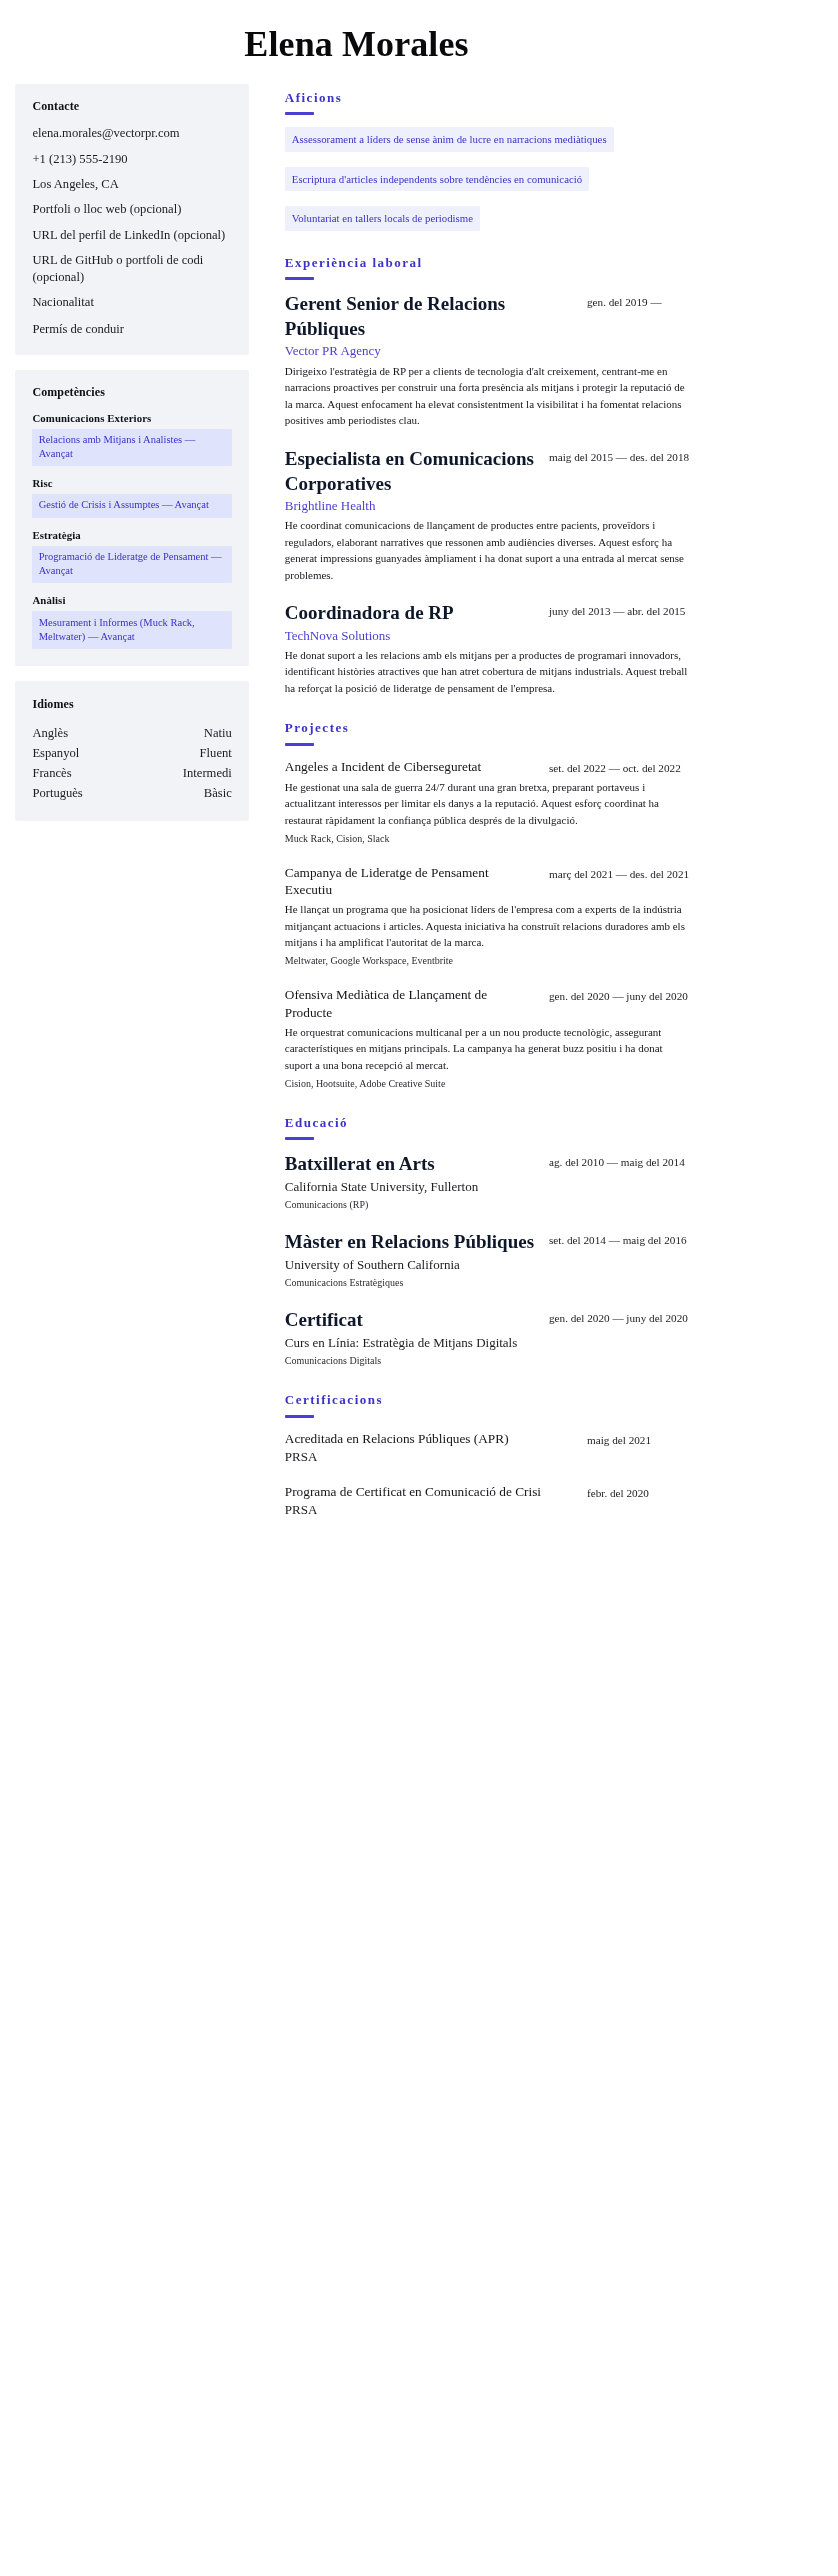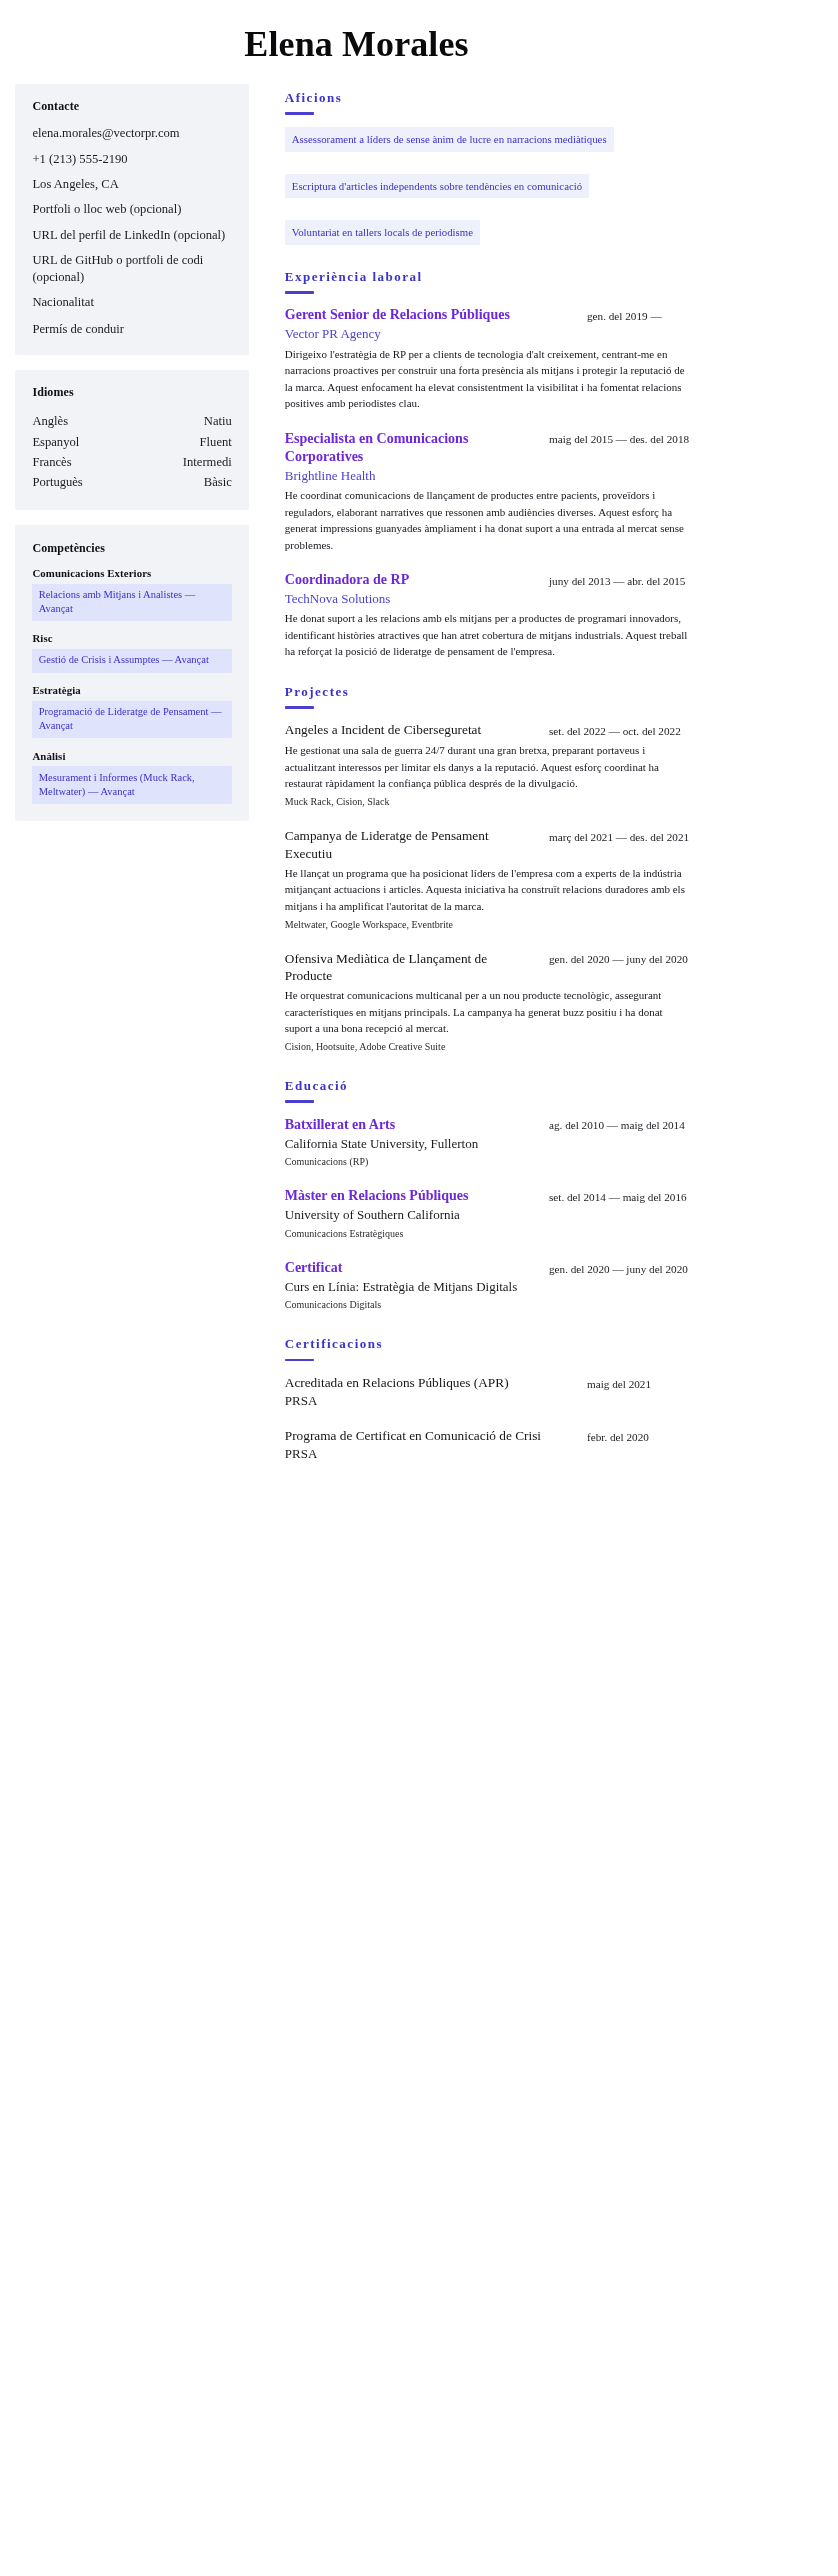--- a/index.html
+++ b/index.html
@@ -138,21 +138,21 @@
 
   
   .chip {
     display: inline-block;
     background: #eef0fc;
     color: #3b32c9;
     font-size: 10.8px;
     line-height: 1.3;
     padding: 4.9px 7px 5.6px 7px;
     border-radius: 1.4px;
-    margin-bottom: 22px;
+    margin-bottom: 15px;
   }
   .chip-wrap > .chip { display: block; width: fit-content; }
 
   
   .summary {
     font-size: 13.3px;
     line-height: 1.5;
     color: #171720;
     margin: 0;
     max-width: 447px;
@@ -173,23 +173,23 @@
     flex: 0 0 auto;
     width: 143px;
     font-size: 11.2px;
     line-height: 1.36;
     color: #1c1c22;
     padding-top: 2.8px;
   }
   .entry-date.narrow { width: 105px; }
 
   .entry-title {
-    font-size: 14px;
+    font-size: 19px;
     font-weight: 700;
-    color: #6d28d9;
+    color: #0f172a;
     line-height: 1.3;
     margin: 0;
   }
   .entry-title.regular {
     font-weight: 400;
     font-size: 13.3px;
     color: #151519;
   }
   .entry-org {
     font-size: 13px;
@@ -237,61 +237,61 @@
         <div class="contact-line">+1 (213) 555-2190</div>
         <div class="contact-line">Los Angeles, CA</div>
         <div class="contact-line">Portfoli o lloc web (opcional)</div>
         <div class="contact-line">URL del perfil de LinkedIn (opcional)</div>
         <div class="contact-line">URL de GitHub o portfoli de codi (opcional)</div>
         <div class="contact-line">Nacionalitat</div>
         <div class="contact-line">Permís de conduir</div>
       </section>
 
       <section class="card">
+        <h2 class="card-title">Competències</h2>
+
+        <div class="skill-group">
+          <div class="skill-group-name">Comunicacions Exteriors</div>
+          <span class="skill-pill">Relacions amb Mitjans i Analistes — Avançat</span>
+        </div>
+
+        <div class="skill-group">
+          <div class="skill-group-name">Risc</div>
+          <span class="skill-pill">Gestió de Crisis i Assumptes — Avançat</span>
+        </div>
+
+        <div class="skill-group">
+          <div class="skill-group-name">Estratègia</div>
+          <span class="skill-pill">Programació de Lideratge de Pensament — Avançat</span>
+        </div>
+
+        <div class="skill-group">
+          <div class="skill-group-name">Anàlisi</div>
+          <span class="skill-pill">Mesurament i Informes (Muck Rack, Meltwater) — Avançat</span>
+        </div>
+      </section>
+
+      <section class="card">
         <h2 class="card-title">Idiomes</h2>
 
         <div class="lang-row">
           <span class="lang-name">Anglès</span>
           <span class="lang-level">Natiu</span>
         </div>
         <div class="lang-row">
           <span class="lang-name">Espanyol</span>
           <span class="lang-level">Fluent</span>
         </div>
         <div class="lang-row">
           <span class="lang-name">Francès</span>
           <span class="lang-level">Intermedi</span>
         </div>
         <div class="lang-row">
           <span class="lang-name">Portuguès</span>
           <span class="lang-level">Bàsic</span>
-        </div>
-      </section>
-
-      <section class="card">
-        <h2 class="card-title">Competències</h2>
-
-        <div class="skill-group">
-          <div class="skill-group-name">Comunicacions Exteriors</div>
-          <span class="skill-pill">Relacions amb Mitjans i Analistes — Avançat</span>
-        </div>
-
-        <div class="skill-group">
-          <div class="skill-group-name">Risc</div>
-          <span class="skill-pill">Gestió de Crisis i Assumptes — Avançat</span>
-        </div>
-
-        <div class="skill-group">
-          <div class="skill-group-name">Estratègia</div>
-          <span class="skill-pill">Programació de Lideratge de Pensament — Avançat</span>
-        </div>
-
-        <div class="skill-group">
-          <div class="skill-group-name">Anàlisi</div>
-          <span class="skill-pill">Mesurament i Informes (Muck Rack, Meltwater) — Avançat</span>
         </div>
       </section>
 
     </aside>
 
     <main class="col-right">
 
       <section class="section">
         <h2 class="section-title">Aficions</h2>
         <div class="section-rule"></div>

